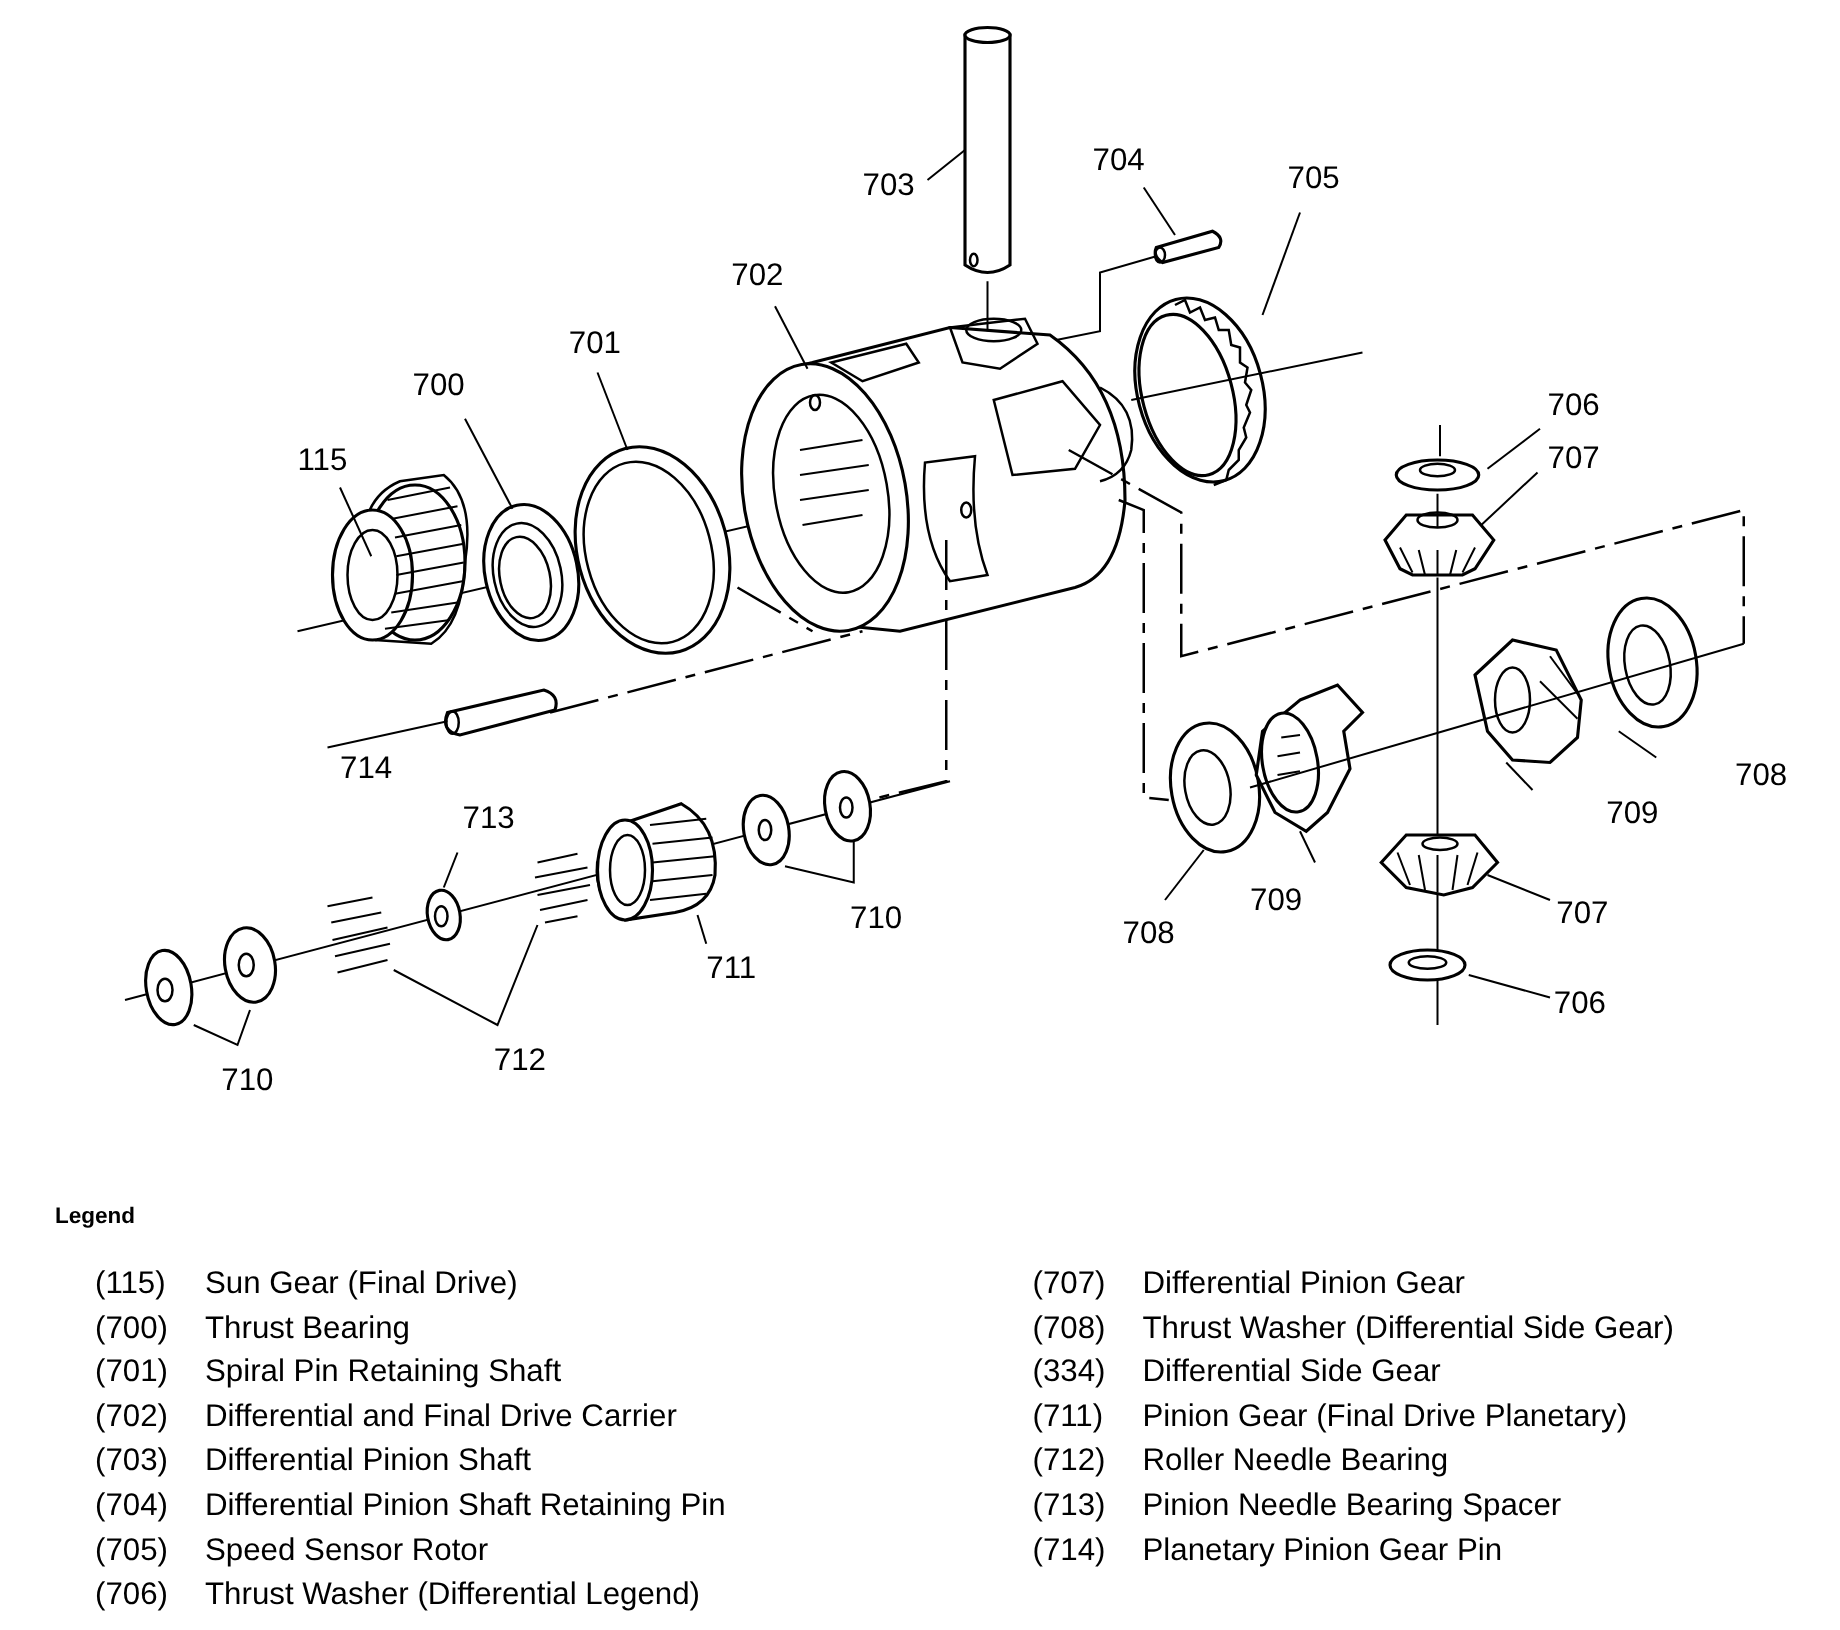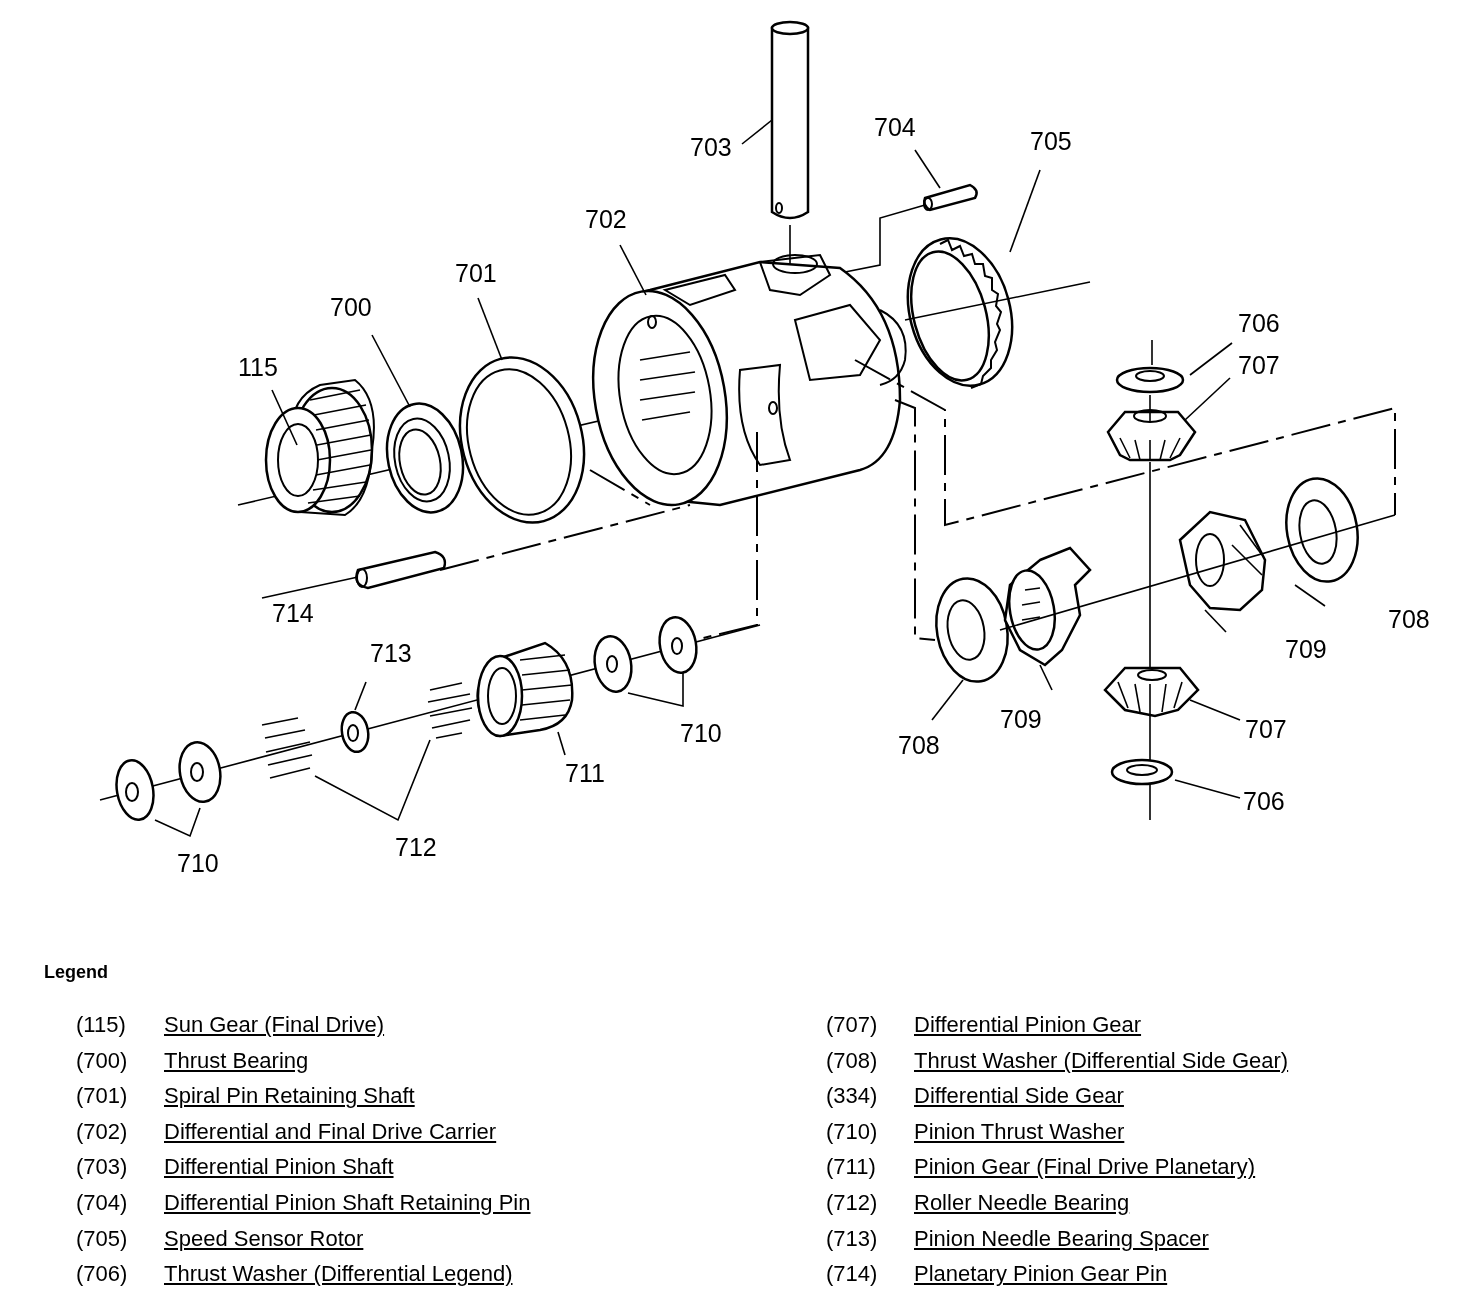--- a/index.html
+++ b/index.html
@@ -8,23 +8,23 @@
   #diagram { position: absolute; left: 0; top: 0; width: 1472px; height: 940px; }
   #diagram text { font-family: "Liberation Sans", sans-serif; font-size: 25px; fill: #000; }
   .ln { stroke: #000; stroke-width: 2; fill: none; }
   .lnt { stroke: #000; stroke-width: 1.6; fill: none; }
   .part { stroke: #000; stroke-width: 2.5; fill: #fff; }
   .dash { stroke: #000; stroke-width: 2; fill: none; stroke-dasharray: 40 8 8 8; }
   #legend-title { position: absolute; left: 44px; top: 962px; font-size: 18px; font-weight: bold; }
   .legend-col { position: absolute; top: 1012px; }
   .legend-col.left { left: 76px; }
   .legend-col.right { left: 826px; }
-  .legend-row { height: 35.6px; font-size: 22px; white-space: nowrap; display: flex; }
+  .legend-row { height: 35.6px; font-size: 25px; white-space: nowrap; display: flex; }
   .legend-num { width: 88px; display: inline-block; }
-  .legend-text { display: inline-block; text-decoration: underline; }
+  .legend-text { display: inline-block; }
 </style>
 </head>
 <body>
 
 <svg id="diagram" viewBox="0 0 1472 940" xmlns="http://www.w3.org/2000/svg">
 
   <line class="lnt" x1="238" y1="505" x2="710" y2="395"></line>
 
   <g>
     <ellipse class="part" cx="332" cy="450" rx="40" ry="62"></ellipse>
@@ -308,24 +308,20 @@
     </div>
   <div class="legend-row">
       <span class="legend-num">(708)</span>
       <span class="legend-text">Thrust Washer (Differential Side Gear)</span>
     </div>
   <div class="legend-row">
       <span class="legend-num">(334)</span>
       <span class="legend-text">Differential Side Gear</span>
     </div>
   <div class="legend-row">
-      <span class="legend-num">(710)</span>
-      <span class="legend-text">Pinion Thrust Washer</span>
-    </div>
-  <div class="legend-row">
       <span class="legend-num">(711)</span>
       <span class="legend-text">Pinion Gear (Final Drive Planetary)</span>
     </div>
   <div class="legend-row">
       <span class="legend-num">(712)</span>
       <span class="legend-text">Roller Needle Bearing</span>
     </div>
   <div class="legend-row">
       <span class="legend-num">(713)</span>
       <span class="legend-text">Pinion Needle Bearing Spacer</span>

